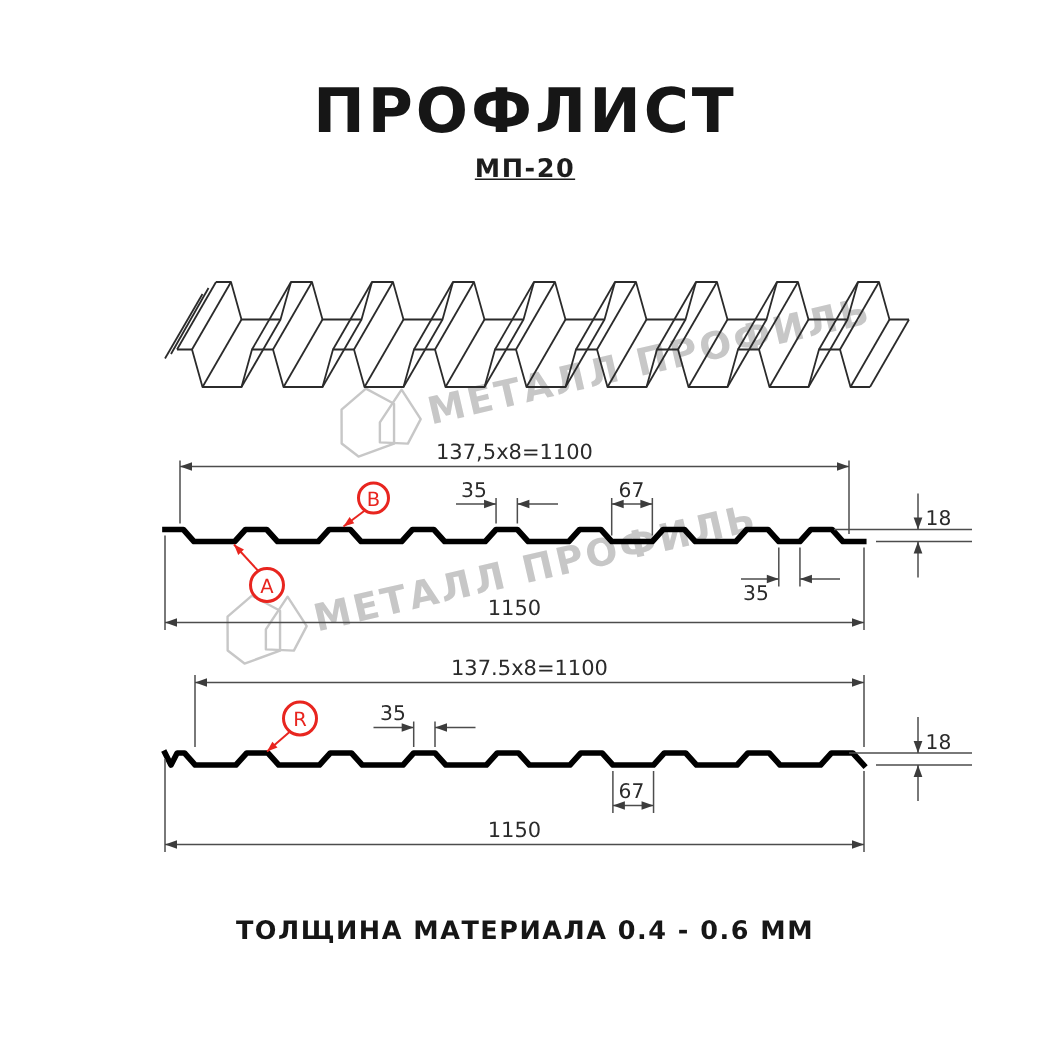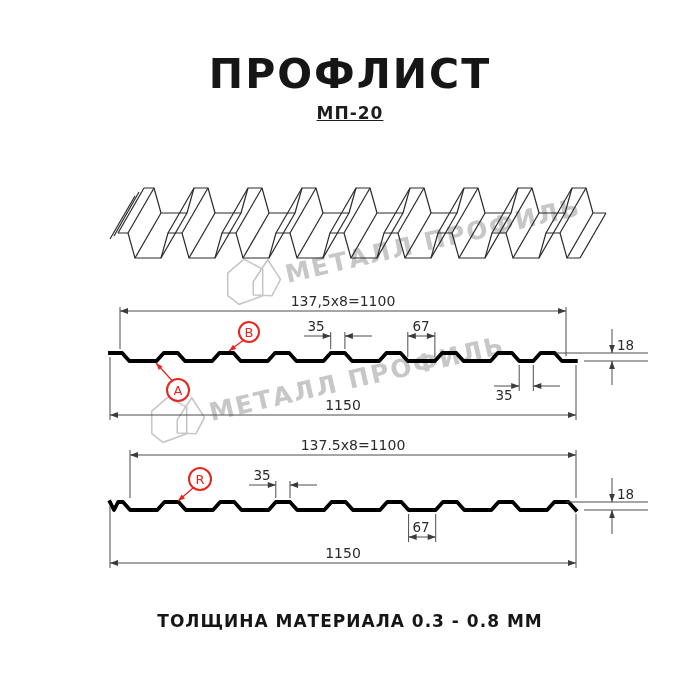--- a/index.html
+++ b/index.html
@@ -172,13 +172,13 @@
       <line x1="584" y1="510" x2="648" y2="510" class="d"></line>
       <line x1="612" y1="478" x2="612" y2="502" class="d"></line>
       <polygon points="612,502 609.1,494 614.9,494" class="ah"></polygon>
       <line x1="612" y1="534" x2="612" y2="510" class="d"></line>
       <polygon points="612,510 609.1,518 614.9,518" class="ah"></polygon>
       <line x1="193" y1="488" x2="178" y2="501" class="rl"></line>
       <polygon points="178,501 181.58700417964235,494.45069461582153 184.9926429794151,498.3802778463286" class="rah"></polygon>
     </g>
 </svg>
 
-<div class="center-text footer">ТОЛЩИНА МАТЕРИАЛА 0.3 - 0.8 ММ</div>
+<div class="center-text footer">ТОЛЩИНА МАТЕРИАЛА 0.4 - 0.6 ММ</div>
 
 </body></html>

